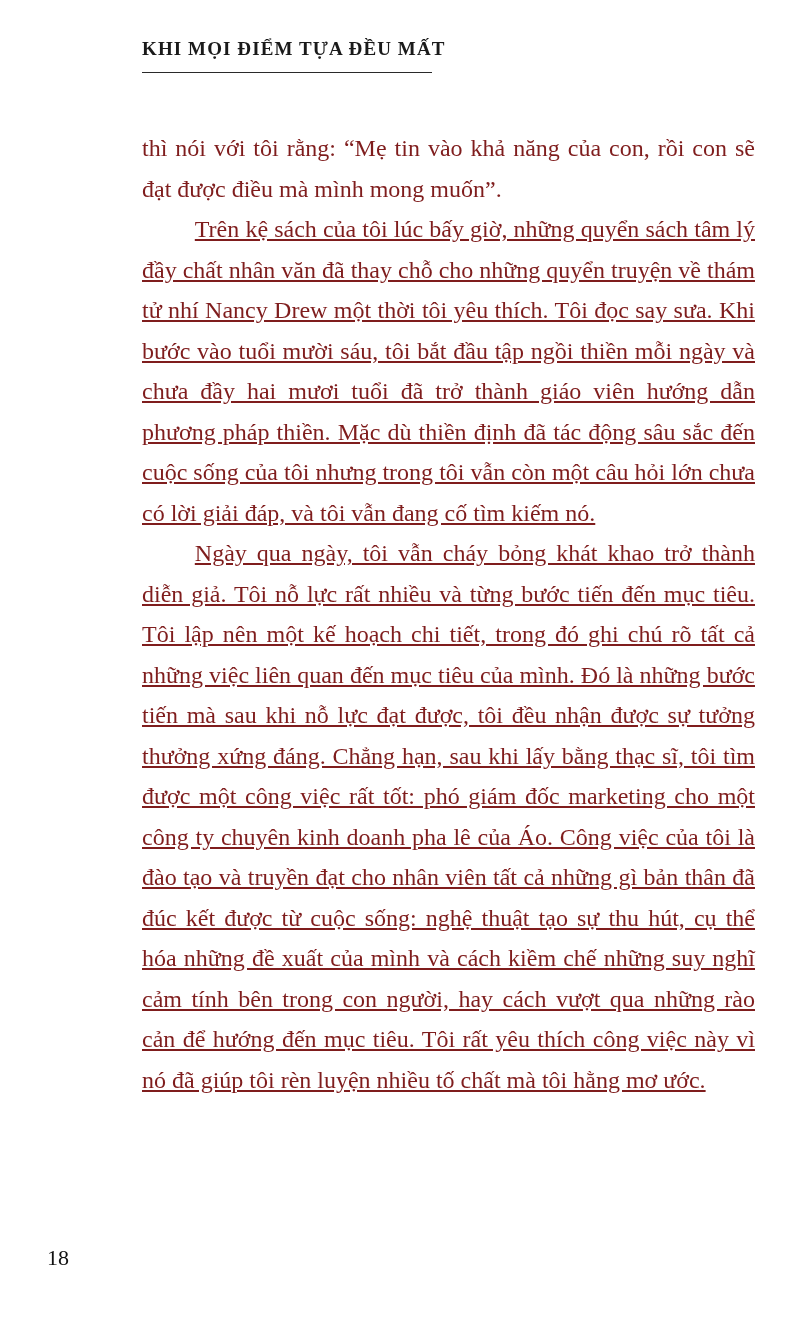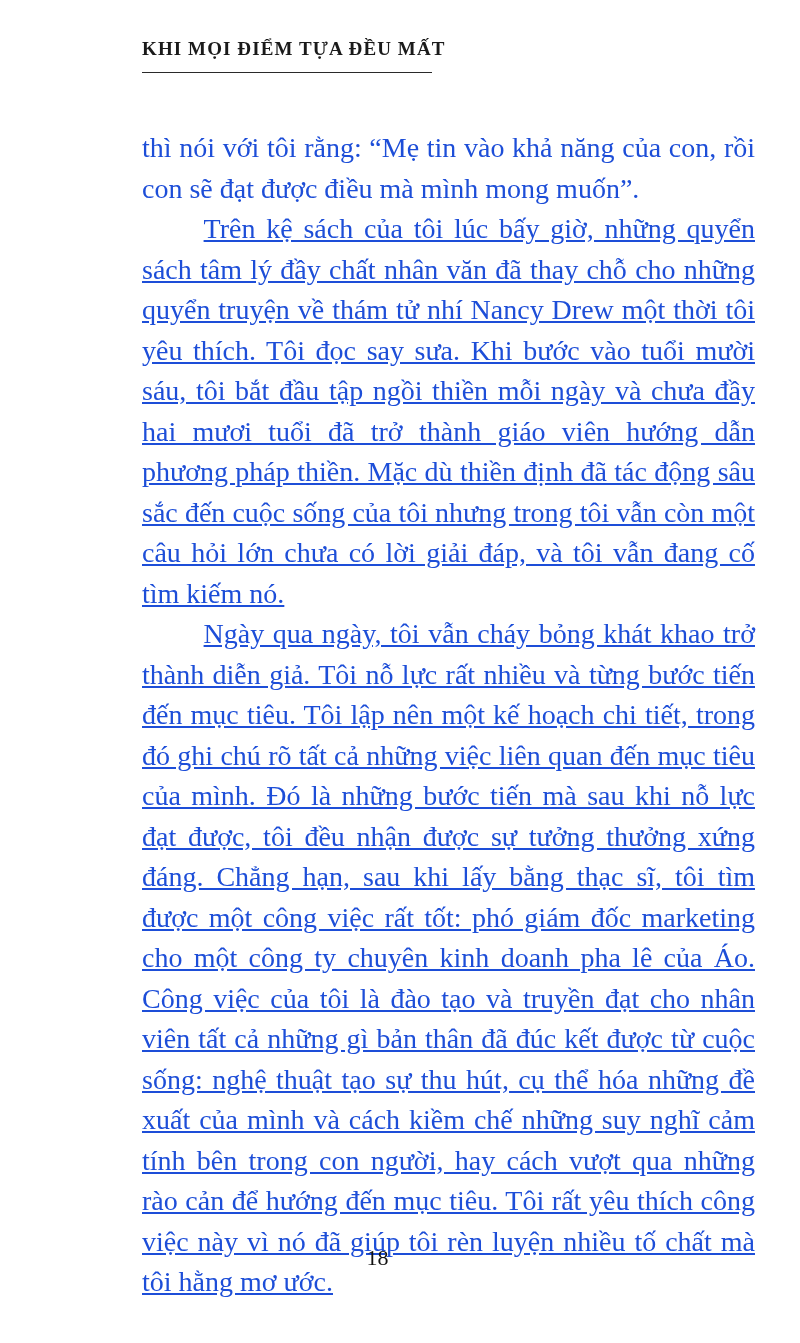--- a/index.html
+++ b/index.html
@@ -40,39 +40,39 @@
     left: 95px;
     width: 290px;
     height: 1px;
     background: #2a2a2a;
   }
   .body-text {
     position: absolute;
     top: 128px;
     left: 95px;
     width: 613px;
-    font-size: 28px;
+    font-size: 24px;
     line-height: 40.5px;
     text-align: justify;
     text-justify: inter-word;
-    color: #1d4ed8;
+    color: #7f1d1d;
   }
   .body-text p {
     margin: 0;
   }
   .body-text p.indent {
     text-indent: 2.2em;
     text-decoration: underline;
   }
   .folio {
     position: absolute;
     top: 1245px;
     left: 0;
     width: 661px;
-    text-align: center;
+    text-align: left;
     font-size: 22px;
     color: #111111;
   }
 </style>
 </head>
 <body>
 
 <div class="page">
 
   <div class="running-head">KHI MỌI ĐIỂM TỰA ĐỀU MẤT</div>

